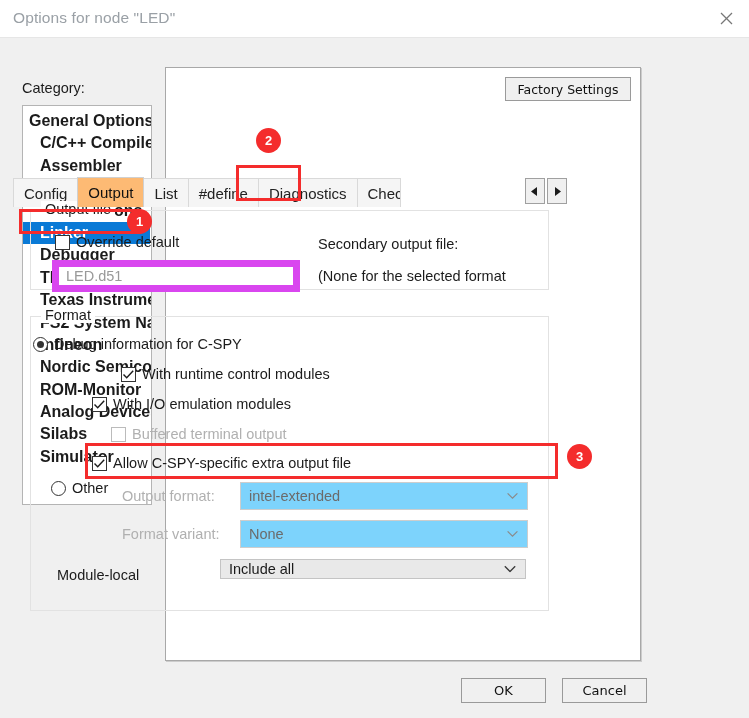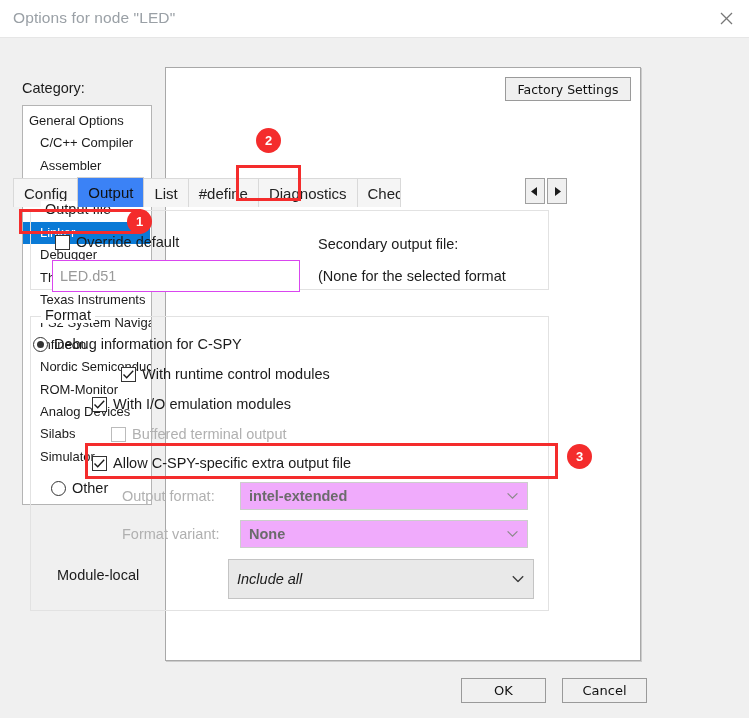--- a/index.html
+++ b/index.html
@@ -62,28 +62,29 @@
   .category-list {
     position: absolute;
     left: 22px; top: 67px;
     width: 130px; height: 400px;
     background: #ffffff;
     border: 1px solid #b4b4b4;
     padding: 4px 0 0 0;
     overflow: hidden;
   }
   .cat-item {
-    font-size: 13px;
+    font-size: 16px;
     color: #1b1b1b;
     line-height: 22.4px;
     height: 22.4px;
     padding-left: 6px;
     white-space: nowrap;
     overflow: hidden;
     cursor: default;
+    font-weight: bold;
   }
   .cat-item.indent { padding-left: 17px; }
   .cat-item.selected {
     background: #0a7ad6;
     color: #ffffff;
     margin-right: 1px;
   }
 
   
   .main-panel {
@@ -129,21 +130,21 @@
     border: 1px solid #d9d9d9;
     border-bottom: none;
     margin-right: -1px;
     display: flex; align-items: center;
     font-size: 15px;
     color: #222222;
     white-space: nowrap;
     cursor: pointer;
   }
   .tab.active {
-    background: #3b82f6;
+    background: #fdba74;
     border-color: #d0d0d0;
     color: #111111;
     height: 30px;
     z-index: 3;
     position: relative;
   }
   .tab.clipped { overflow: hidden; max-width: 44px; padding-right: 0; }
 
   .tab-scroll {
     position: absolute;
@@ -212,21 +213,21 @@
     font-size: 14.5px;
     color: #1b1b1b;
     white-space: nowrap;
     cursor: default;
   }
   .lbl.disabled { color: #b0b0b0; }
 
   .textbox {
     position: absolute;
     background: #ffffff;
-    border: 1px solid #d946ef;
+    border: 7px solid #d946ef;
     font-size: 14.5px;
     color: #999999;
     display: flex; align-items: center;
     padding-left: 7px;
     white-space: nowrap;
     overflow: hidden;
     cursor: text;
   }
 
   .static-text {
@@ -241,24 +242,23 @@
     border: 1px solid #c4c4c4;
     background: #e9e9e9;
     display: flex; align-items: center;
     padding-left: 8px;
     font-size: 14.5px;
     color: #1b1b1b;
     cursor: pointer;
     overflow: hidden;
   }
   .combo.disabled {
-    background: #f0abfc;
+    background: #7dd3fc;
     border-color: #cdcdcd;
     color: #6b6b6b;
-    font-weight: bold;
   }
   .combo .arrow {
     position: absolute;
     right: 9px; top: 50%;
     transform: translateY(-50%);
     display: flex;
   }
 
   
   .btm-btn {
@@ -435,21 +435,21 @@
     <div class="combo disabled" style="left:240px; top:482px; width:288px; height:28px;">
       <span>None</span>
       <span class="arrow">
         <svg width="11" height="7" viewBox="0 0 11 7">
             <polyline points="0.6,0.8 5.5,5.7 10.4,0.8" fill="none" stroke="#8a8a8a" stroke-width="1.2"></polyline>
           </svg>
       </span>
     </div>
 
     <div class="static-text" style="left:57px; top:529px;">Module-local</div>
-    <div class="combo" style="left:228px; top:521px; width:306px; height:40px;font-style:italic;">
+    <div class="combo" style="left:220px; top:521px; width:306px; height:20px;">
       <span>Include all</span>
       <span class="arrow">
         <svg width="12" height="7" viewBox="0 0 12 7">
             <polyline points="0.8,0.8 6,6 11.2,0.8" fill="none" stroke="#3a3a3a" stroke-width="1.3"></polyline>
           </svg>
       </span>
     </div>
 
     <div class="btm-btn" id="ok-button">OK</div>
     <div class="btm-btn" id="cancel-button">Cancel</div>

